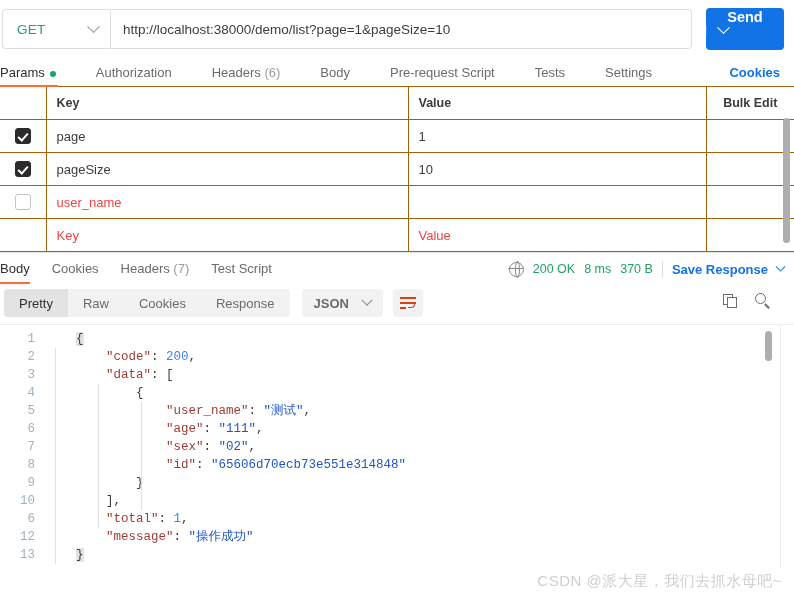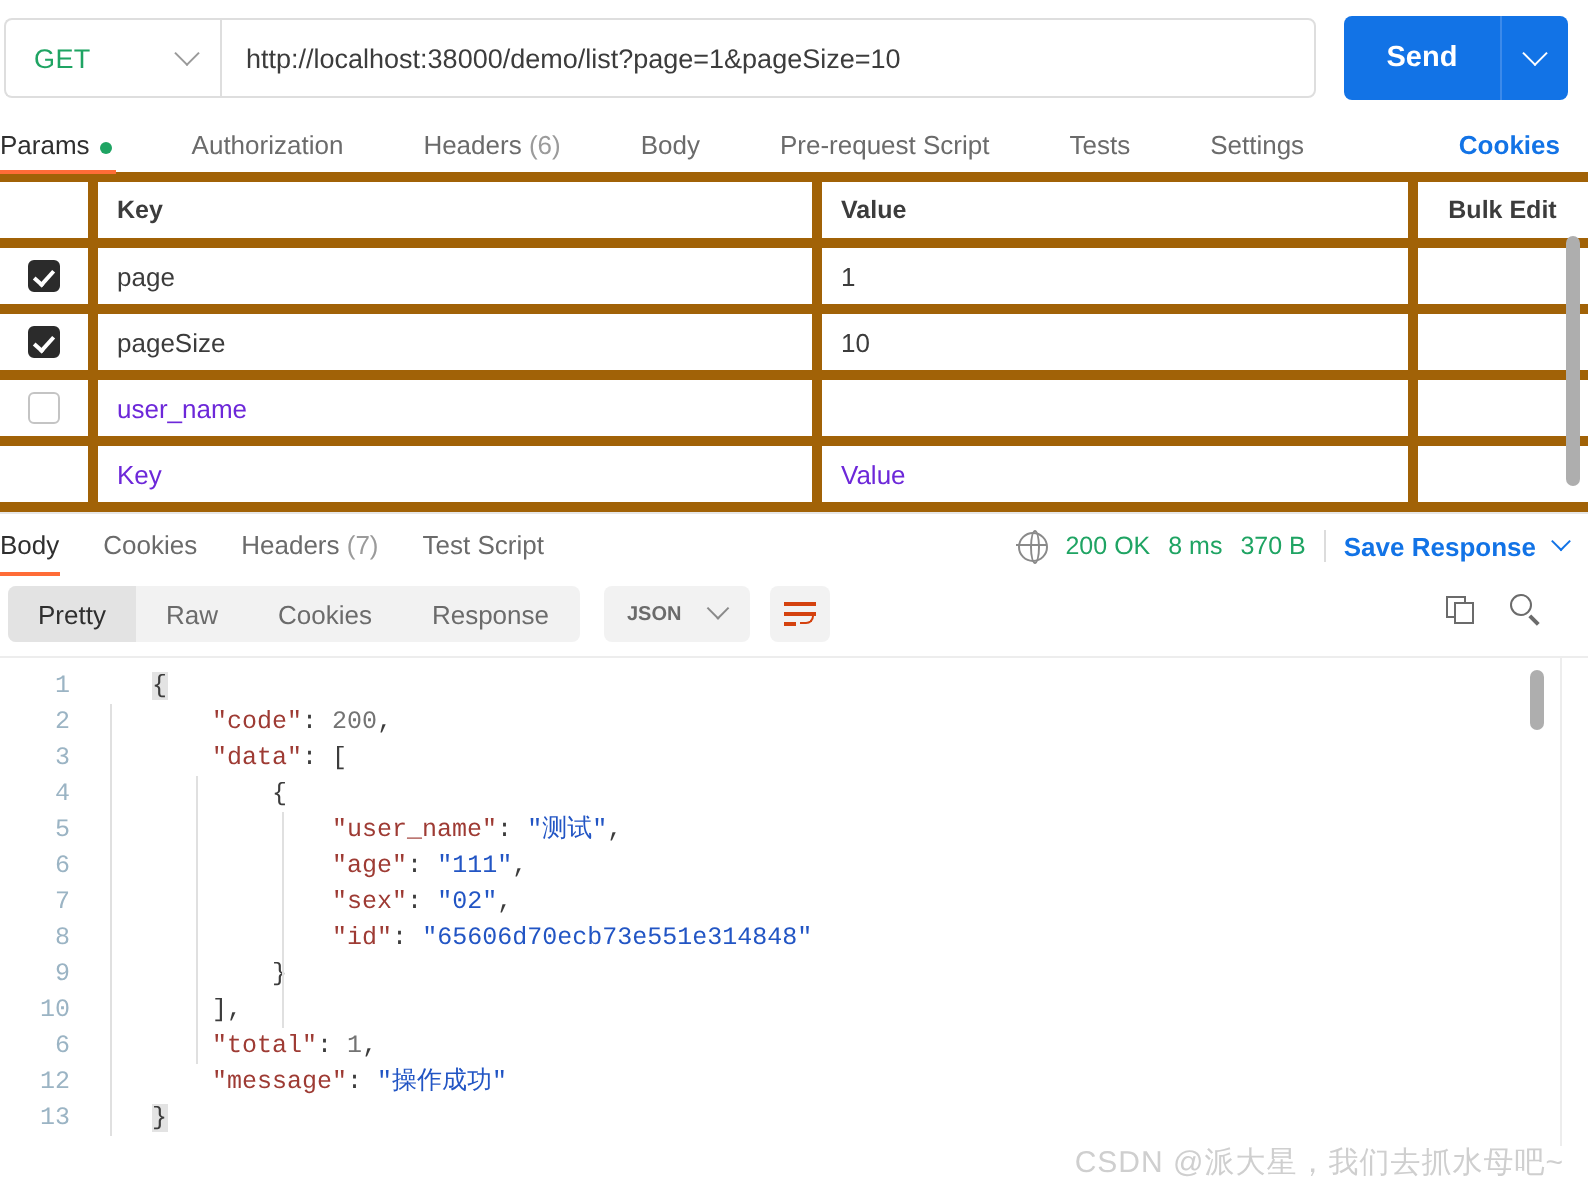--- a/index.html
+++ b/index.html
@@ -43,20 +43,21 @@
     padding: 0 12px;
     font-size: 13.5px; color: #3c3c3c;
     font-family: "Liberation Sans", sans-serif;
     overflow: hidden; white-space: nowrap;
   }
   .send-wrap {
     display: flex; align-items: stretch;
     margin-left: 14px; height: 42px;
     border-radius: 4px; overflow: hidden;
     background: #1273e6;
+    flex-direction: column;
   }
   .send-btn {
     color: #fff; font-weight: bold; font-size: 14.5px;
     display: flex; align-items: center; justify-content: center;
     width: 78px; border: none; background: transparent;
     font-family: "Liberation Sans", sans-serif; cursor: pointer;
   }
   .send-caret {
     width: 34px; display:flex; align-items:center; justify-content:center;
     border-left: 1px solid #3c8aea; cursor: pointer;
@@ -86,31 +87,31 @@
   .count-gray { color:#9b9b9b; }
   .cookies-link {
     position: absolute; right: 14px; bottom: 6px;
     color: #1273e6; font-size: 13px; font-weight: bold; cursor: pointer;
   }
 
   
   .ptable { width: 100%; border-collapse: collapse; font-size: 13px; table-layout: fixed; }
   .ptable tr { height: 33px; }
   .ptable td, .ptable th {
-    border: 5px solid #a16207; padding: 0 10px;
+    border: 1px solid #a16207; padding: 0 10px;
     text-align: left; font-weight: normal; vertical-align: middle;
   }
   .ptable th { height: 26px; font-weight: bold; color:#3c3c3c; font-size:12.5px; }
   .col-check { width: 46px; padding: 0 !important; text-align: center !important; }
   .col-key   { width: 362px; }
   .col-val   { width: 298px; }
   .col-bulk  { width: 88px; text-align:center !important; }
   .ptable .bulk-head { font-weight: bold; color:#3c3c3c; }
   .cell-text { color:#3c3c3c; }
-  .cell-placeholder { color:#6d28d9; }
+  .cell-placeholder { color:#ef4444; }
   .cbx {
     display:inline-block; width:16px; height:16px; border-radius:3px;
     border:1px solid #c4c4c4; background:#fff; position:relative; cursor:pointer;
     vertical-align: middle;
   }
   .cbx.checked { background:#2b2b2b; border-color:#2b2b2b; }
   .cbx.checked::after {
     content:""; position:absolute; left:4.5px; top:1.5px;
     width:4px; height:8px; border:solid #fff; border-width:0 2px 2px 0;
     transform: rotate(42deg);
@@ -169,21 +170,21 @@
     display:flex; background:#f2f2f2; border-radius:4px; overflow:hidden; height:28px;
   }
   .seg-item {
     padding: 0 15px; display:flex; align-items:center; font-size:13px;
     color:#6b6b6b; cursor:pointer;
   }
   .seg-item.active { background:#e3e3e3; color:#2f2f2f; }
   .json-sel {
     display:flex; align-items:center; gap:14px;
     background:#f2f2f2; border-radius:4px; height:28px;
-    padding: 0 12px; margin-left: 12px; font-size:10px; color:#6b6b6b;
+    padding: 0 12px; margin-left: 12px; font-size:13px; color:#6b6b6b;
     cursor:pointer; font-weight: bold;
   }
   .json-sel .chev { width:8px; height:8px; border-color:#8a8a8a; }
   .wrap-btn {
     width: 30px; height: 28px; background:#f2f2f2; border-radius:4px;
     margin-left: 10px; display:flex; align-items:center; justify-content:center;
     cursor:pointer;
   }
   .wrap-ic { position:relative; width:16px; height:12px; }
   .wrap-ic i {
@@ -227,21 +228,21 @@
     display:flex; font-family: "Liberation Mono", "DejaVu Sans Mono", monospace;
     font-size: 12.5px; line-height: 18px; padding-top: 5px;
   }
   .gutter {
     width: 44px; text-align: right; padding-right: 9px;
     color:#9bb4c4; user-select:none; flex: 0 0 44px;
   }
   .codelines { position:relative; flex: 1; padding-left: 2px; }
   .cl { white-space: pre; }
   .k-key  { color:#9e3b34; }
-  .k-num  { color:#737373; }
+  .k-num  { color:#3b82f6; }
   .k-str  { color:#2255c4; }
   .k-pun  { color:#3c3c3c; }
   .brace-hl { background:#e3e3e3; color:#3c3c3c; }
   .guide {
     position:absolute; top:0; bottom:0; width:1px; background:#e0e0e0;
   }
   .code-scroll {
     position:absolute; right: 22px; top: 6px;
     width: 7px; height: 30px; background:#aeaeae; border-radius:4px;
   }

